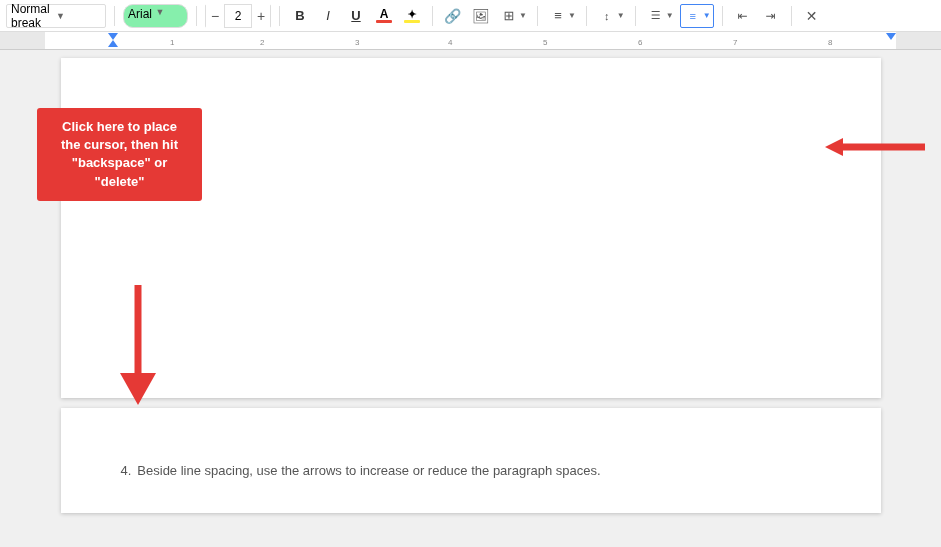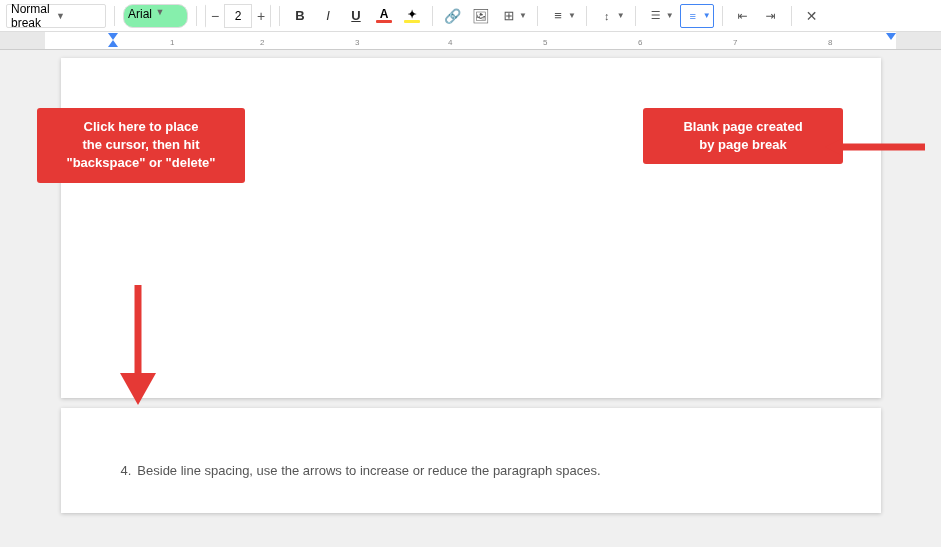--- a/index.html
+++ b/index.html
@@ -404,30 +404,27 @@
   <div class="page-gap"></div>
 
   <div class="doc-page page-2">
 
     <div class="page2-list-item">
       <span class="page2-list-num">4.</span>
       <span>Beside line spacing, use the arrows to increase or reduce the paragraph spaces.</span>
     </div>
   </div>
 
-  <div class="annotation-box" style="left: 37px; top: 58px; width: 208px;">
+  <div class="annotation-box" style="left: 37px; top: 58px; width: 165px;">
     <span>Click here to place<br>the cursor, then hit<br>"backspace" or "delete"</span>
   </div>
 
   <svg style="position:absolute; left:118px; top:235px; z-index:10; overflow:visible;" width="40" height="120" viewBox="0 0 40 120">
     <line x1="20" y1="0" x2="20" y2="90" stroke="#e53935" stroke-width="7"></line>
     <polygon points="20,120 2,88 38,88" fill="#e53935"></polygon>
   </svg>
 
-  <div class="annotation-box" style="right: 98px; top: 58px; width: 200px; text-align:center;">
-    <span>Blank page created<br>by page break</span>
-  </div>
 
   <svg style="position:absolute; right: 16px; top: 88px; z-index:10; overflow:visible;" width="100" height="18" viewBox="0 0 100 18">
     <line x1="100" y1="9" x2="14" y2="9" stroke="#e53935" stroke-width="7"></line>
     <polygon points="0,9 18,0 18,18" fill="#e53935"></polygon>
   </svg>
 </div>
 
 </body></html>

